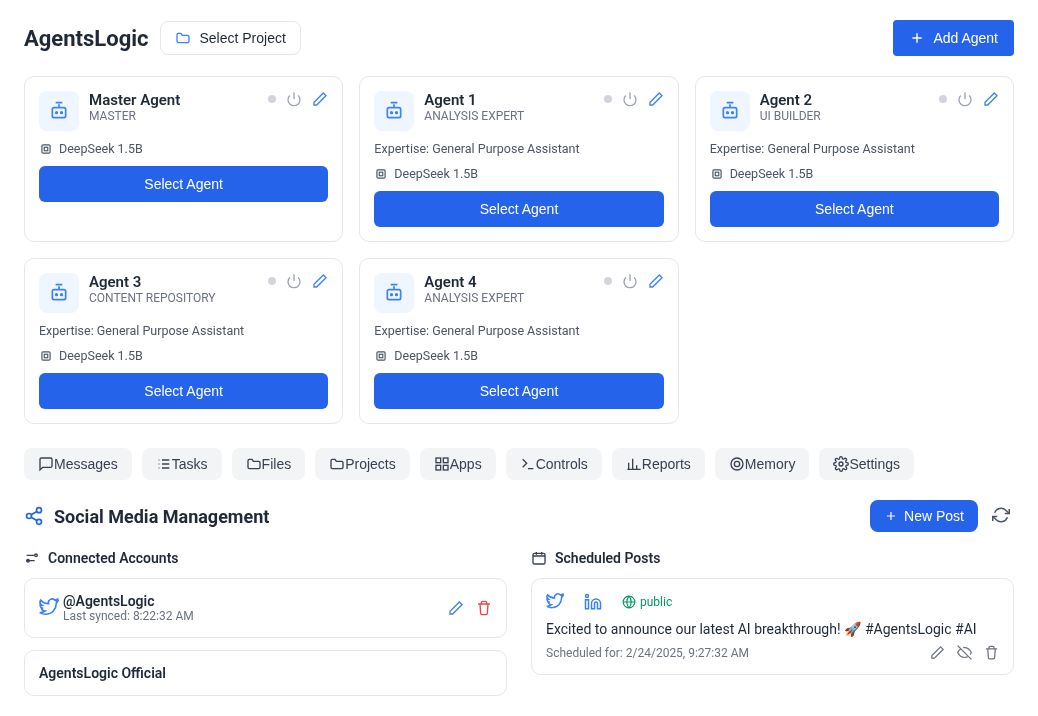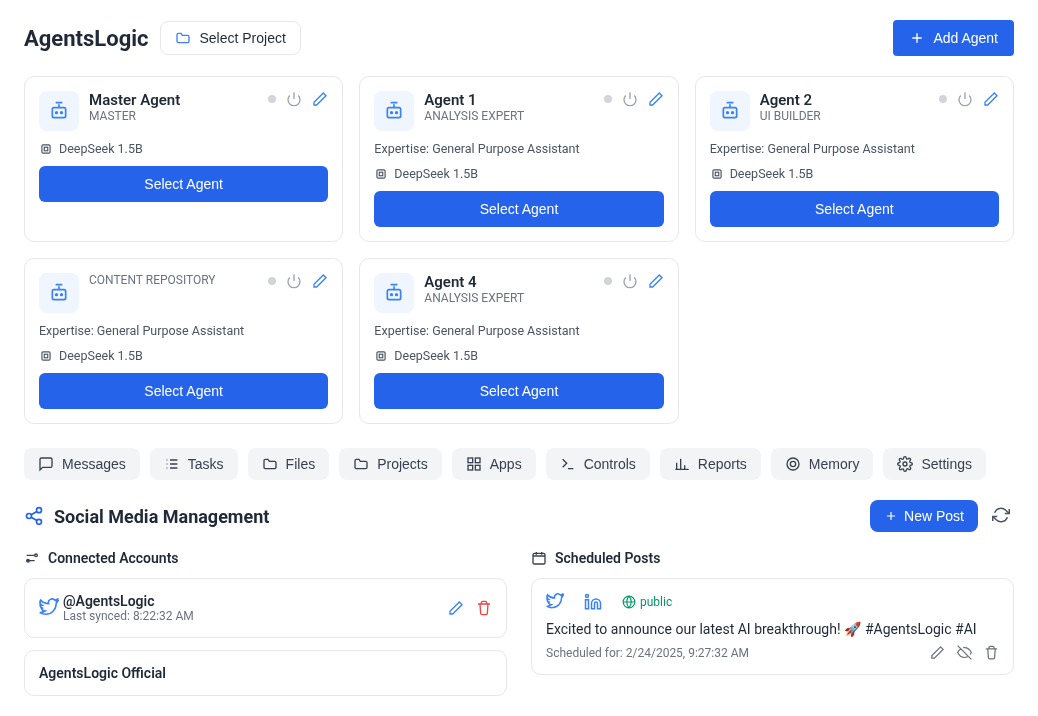--- a/index.html
+++ b/index.html
@@ -20,21 +20,21 @@
 .agent-role { font-size: 12px; color: #6b7280; }
 .agent-actions { display: flex; gap: 10px; align-items: center; color: #9ca3af; }
 .status-dot { width: 8px; height: 8px; border-radius: 50%; background: #d1d5db; }
 .agent-actions svg { width: 16px; height: 16px; }
 .pencil { color: #3b82f6; }
 .agent-expertise { font-size: 12.5px; color: #4b5563; }
 .agent-model { font-size: 12.5px; color: #4b5563; display: flex; align-items: center; gap: 6px; }
 .agent-model svg { width: 14px; height: 14px; }
 .select-btn { width: 100%; background: #2563eb; color: #fff; border: none; border-radius: 6px; padding: 10px; font-size: 14px; font-weight: 500; cursor: pointer; margin-top: 0; }
 .tabs { display: flex; flex-wrap: wrap; gap: 10px; margin-bottom: 20px; }
-.tab { display: inline-flex; align-items: center; gap: 8px; padding: 8px 14px; border-radius: 8px; font-size: 14px; cursor: pointer; background: #f3f4f6; color: #374151; border: none; }
+.tab { display: inline-flex; align-items: center; padding: 8px 14px; border-radius: 8px; font-size: 14px; cursor: pointer; background: #f3f4f6; color: #374151; border: none; }
 .tab.active { background: #2563eb; color: #fff; }
 .tab svg { width: 16px; height: 16px; }
 .section-header { display: flex; align-items: center; gap: 10px; margin-bottom: 18px; }
 .section-header h2 { font-size: 18px; font-weight: 700; }
 .section-header .share-icon { color: #2563eb; }
 .new-post-btn { display: inline-flex; align-items: center; gap: 6px; background: #2563eb; color: #fff; border: none; border-radius: 8px; padding: 8px 14px; font-size: 14px; font-weight: 500; cursor: pointer; }
 .refresh-btn { background: none; border: none; cursor: pointer; color: #4b5563; padding: 4px; }
 .social-cols { display: grid; grid-template-columns: 1fr 1fr; gap: 24px; }
 .sub-header { display: flex; align-items: center; gap: 8px; font-size: 14px; font-weight: 600; margin-bottom: 12px; color: #1f2937; }
 .sub-header svg { width: 16px; height: 16px; color: #374151; }
@@ -185,20 +185,21 @@
     <div class="agent-top">
       <div class="agent-icon">
           <svg width="20" height="20" viewBox="0 0 24 24" fill="none" stroke="currentColor" stroke-width="2">
             <rect x="4" y="8" width="16" height="12" rx="2"></rect>
             <path d="M12 4v4M8 2h8"></path>
             <circle cx="9" cy="14" r="1"></circle>
             <circle cx="15" cy="14" r="1"></circle>
           </svg>
         </div>
       <div class="agent-title-group">
+        <div class="agent-name">Agent 3</div>
         <div class="agent-role">CONTENT REPOSITORY</div>
       </div>
       <div class="agent-actions">
         <span class="status-dot"></span>
         <svg viewBox="0 0 24 24" fill="none" stroke="currentColor" stroke-width="2">
             <path d="M18.36 6.64a9 9 0 1 1-12.73 0M12 2v10"></path>
           </svg>
         <svg class="pencil" viewBox="0 0 24 24" fill="none" stroke="currentColor" stroke-width="2">
             <path d="M17 3l4 4L7 21H3v-4L17 3z"></path>
           </svg>

